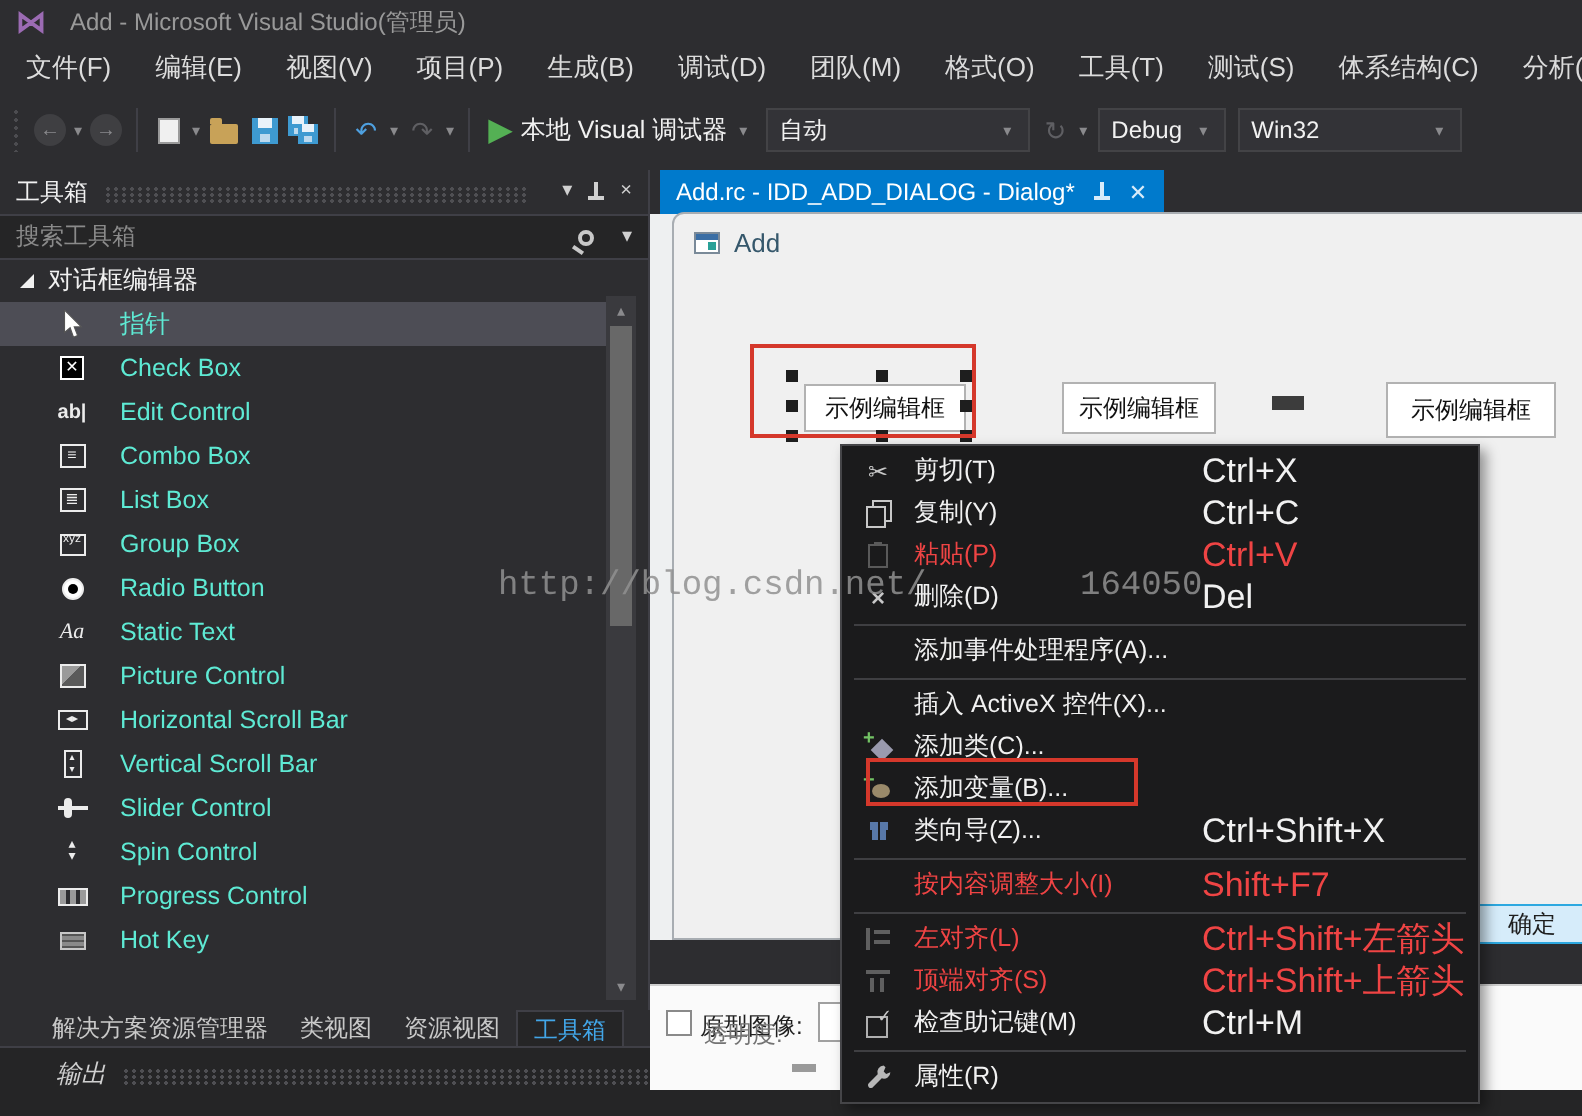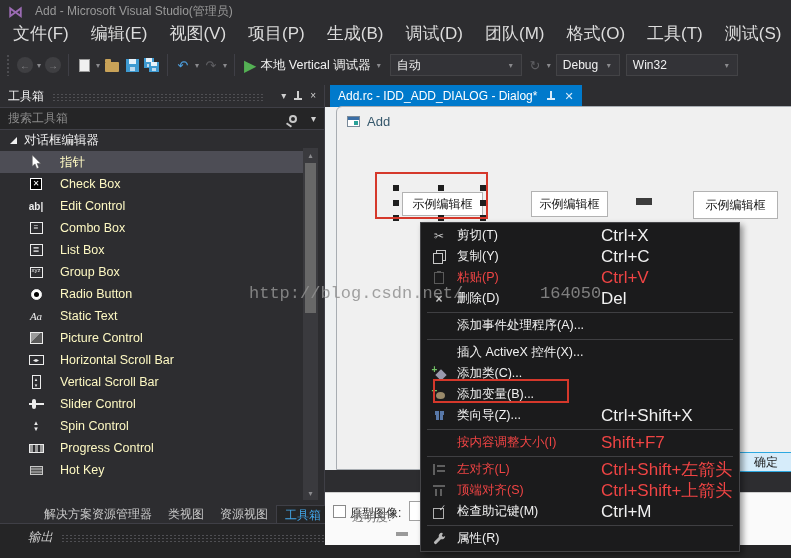--- a/index.html
+++ b/index.html
@@ -6,21 +6,21 @@
   *{box-sizing:border-box;font-family:"Liberation Sans",sans-serif;}
   #app{position:relative;width:791px;height:558px;overflow:hidden;background:#2d2d30;color:#f1f1f1;}
 
   
   #titlebar{position:absolute;left:0;top:0;width:791px;height:22px;display:flex;align-items:center;}
   #vs-logo{margin-left:8px;font-size:15px;font-weight:bold;color:#9b6bb3;line-height:1;}
   #title-text{margin-left:12px;font-size:12px;color:#999999;}
 
   
   #menubar{position:absolute;left:0;top:22px;width:791px;height:23px;display:flex;align-items:center;padding-left:2px;}
-  .menu-item{padding:0 11px;font-size:17px;color:#dcdcdc;white-space:nowrap;line-height:23px;}
+  .menu-item{padding:0 11px;font-size:13px;color:#dcdcdc;white-space:nowrap;line-height:23px;}
 
   
   #toolbar{position:absolute;left:0;top:45px;width:791px;height:40px;display:flex;align-items:center;}
   .grip{width:5px;height:22px;margin:0 4px 0 6px;background-image:radial-gradient(circle,#4c4c50 1px,transparent 1px);background-size:4px 4px;}
   .tbtn{display:flex;align-items:center;justify-content:center;height:24px;min-width:18px;margin:0 1px;font-size:13px;}
   .caret{color:#8a8a8d;font-size:8px;margin:0 2px;}
   .tsep{width:1px;height:22px;background:#3f3f46;margin:0 5px;}
   .dis{color:#5f5f63;}
   .circ{width:16px;height:16px;border-radius:50%;background:#3f3f42;color:#8a8a8d;display:flex;align-items:center;justify-content:center;font-size:10px;}
   .ic-newfile{width:11px;height:13px;background:#f0f0f0;border:1px solid #9a9a9a;}
@@ -57,21 +57,21 @@
   .pin::after{content:"";position:absolute;left:0;top:7px;width:8px;height:2px;background:#d0d0d0;}
   #tbx-search{display:flex;align-items:center;height:23px;background:#252526;border-top:1px solid #3f3f46;border-bottom:1px solid #3f3f46;padding:0 8px;}
   #tbx-search .ph{font-size:12px;color:#8a8a8a;flex:1;}
   .mag{width:8px;height:8px;border:2px solid #c8c8c8;border-radius:50%;position:relative;margin-right:6px;}
   .mag::after{content:"";position:absolute;left:-5px;top:7px;width:6px;height:2px;background:#c8c8c8;transform:rotate(35deg);}
   #tbx-group{display:flex;align-items:center;height:21px;padding-left:10px;}
   .tri-exp{width:0;height:0;border-bottom:7px solid #f1f1f1;border-left:7px solid transparent;margin-right:7px;}
   #tbx-group .glb{font-size:12.5px;color:#f1f1f1;}
   .tbx-row{display:flex;align-items:center;height:22px;padding-left:26px;width:303px;}
   .tbx-row.sel{background:#4d4d55;}
-  .tbx-row .lb{font-size:12.5px;color:#fef9c3;margin-left:14px;white-space:nowrap;}
+  .tbx-row .lb{font-size:12.5px;color:#5eead4;margin-left:14px;white-space:nowrap;}
   .ti{width:20px;height:18px;display:flex;align-items:center;justify-content:center;color:#ececec;}
   .ic-button{width:13px;height:8px;border:1px solid #ececec;border-radius:2px;background:#8f8f8f;}
   .ic-check{width:12px;height:12px;background:#fff;display:flex;align-items:center;justify-content:center;}
   .ic-check i{font-style:normal;width:10px;height:10px;background:#000;color:#fff;font-size:8px;line-height:10px;text-align:center;display:block;}
   .ic-edit::before{content:"ab|";font-weight:bold;font-size:10px;color:#ececec;}
   .ic-lines{width:13px;height:12px;border:1px solid #ececec;font-size:8px;line-height:10px;text-align:center;color:#ececec;}
   .ic-group{width:13px;height:11px;border:1px solid #ececec;font-size:6px;line-height:5px;text-align:center;color:#ececec;}
   .ic-group::before{content:"xyz";}
   .ic-radio{width:11px;height:11px;border:1px solid #ececec;border-radius:50%;background:#fff;display:flex;align-items:center;justify-content:center;}
   .ic-radio i{width:5px;height:5px;background:#000;border-radius:50%;}
@@ -87,21 +87,21 @@
   .ic-spin{font-size:7px;line-height:6px;text-align:center;color:#ececec;}
   .ic-spin::before{content:"▴\A▾";white-space:pre;}
   .ic-progress{width:15px;height:9px;border:1px solid #ececec;background:repeating-linear-gradient(90deg,#9a9a9a 0 3px,transparent 3px 5px);}
   .ic-hotkey{width:13px;height:9px;background:#8a8a8a;border:1px solid #c8c8c8;background-image:repeating-linear-gradient(0deg,#555 0 1px,transparent 1px 3px);}
   #tbx-scroll{position:absolute;left:303px;top:63px;width:15px;height:352px;background:#3a3a3e;}
   #tbx-scroll .arr{height:14px;display:flex;align-items:center;justify-content:center;color:#8a8a8d;font-size:8px;}
   #tbx-scroll .arr.dn{position:absolute;bottom:0;width:15px;}
   #tbx-thumb{position:absolute;left:2px;top:15px;width:11px;height:150px;background:#686868;}
 
   
-  #bottom-tabs{position:absolute;left:0;top:505px;width:325px;height:18px;display:flex;align-items:center;padding-left:36px;background:#2d2d30;}
+  #bottom-tabs{position:absolute;left:0;top:505px;width:325px;height:18px;display:flex;align-items:center;padding-left:18px;background:#2d2d30;}
   .btab{font-size:12px;color:#c8c8c8;padding:0 8px;line-height:18px;white-space:nowrap;}
   .btab.active{color:#42a6e8;background:#252526;border:1px solid #3f3f46;border-bottom:none;}
 
   
   #output{position:absolute;left:0;top:523px;width:791px;height:35px;background:#252526;border-top:1px solid #3f3f46;}
   #output .hd{display:flex;align-items:center;height:22px;padding:4px 8px 0 28px;}
   #output .hd .t{font-size:12.5px;color:#d0d0d0;font-style:italic;}
 
   
   #editor{position:absolute;left:325px;top:85px;width:466px;height:438px;background:#2d2d30;}
@@ -230,21 +230,21 @@
         <span>↶</span>
       </span>
     <span class="caret">▾</span>
     <span class="tbtn dis">
         <span>↷</span>
       </span>
     <span class="caret">▾</span>
     <span class="tsep"></span>
     <span id="debug-run">
       <span class="green">▶</span>
-      <span class="lbl">本地 Vertical 调试器</span>
+      <span class="lbl">本地 Visual 调试器</span>
       <span class="caret">▾</span>
     </span>
     <span class="combo" id="combo-target">
       <span class="cv">自动</span>
       <span class="caret">▾</span>
     </span>
     <span class="tbtn dis">
         <span>↻</span>
       </span>
     <span class="caret">▾</span>

